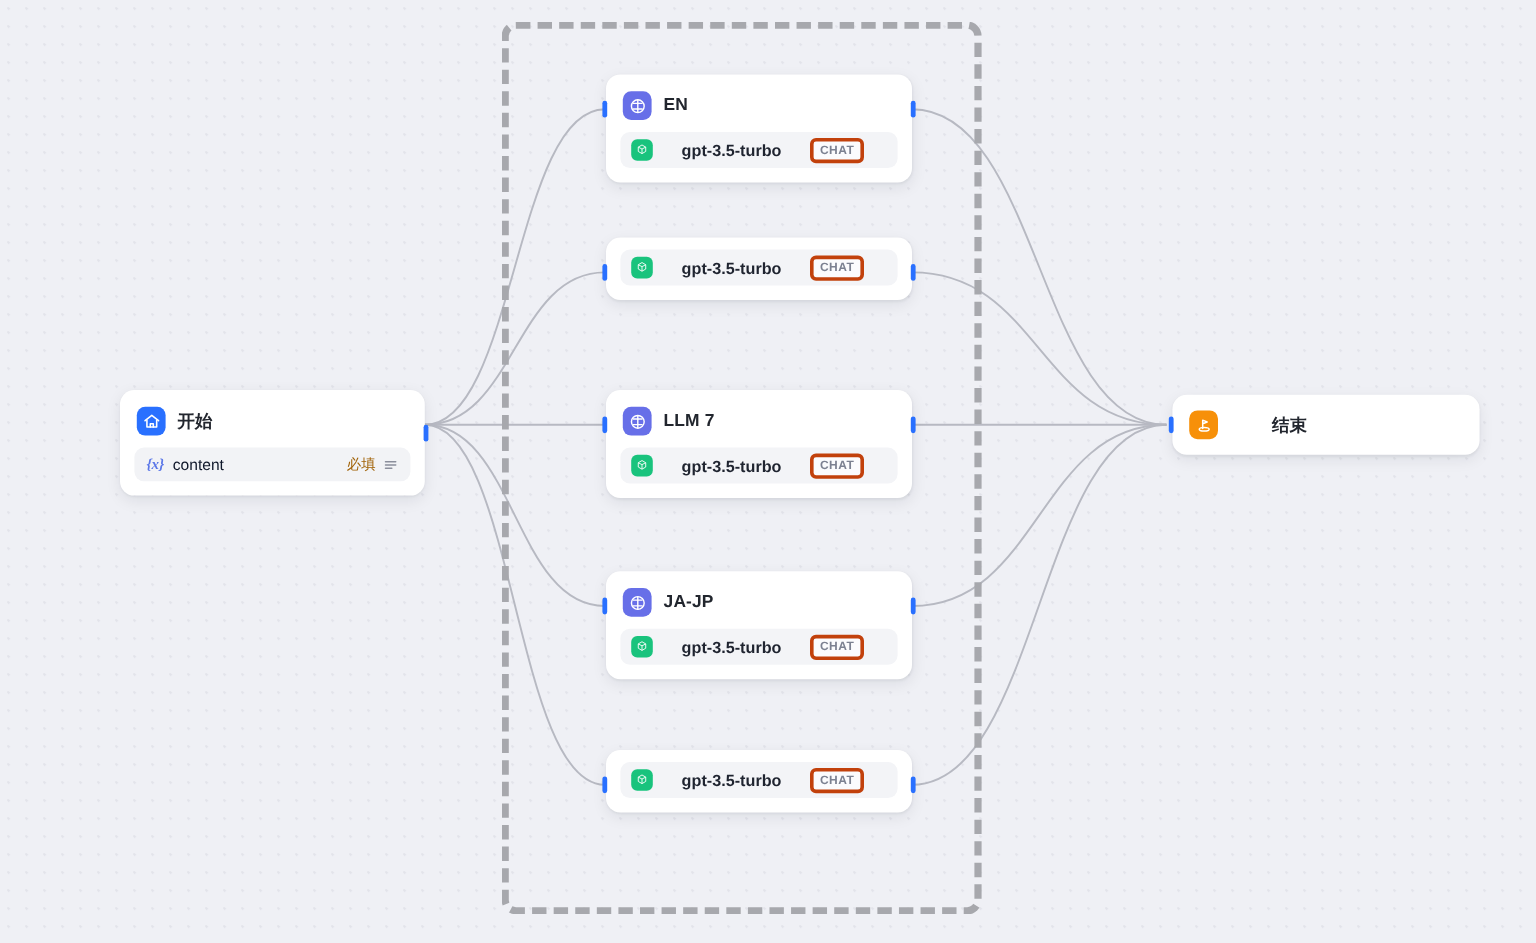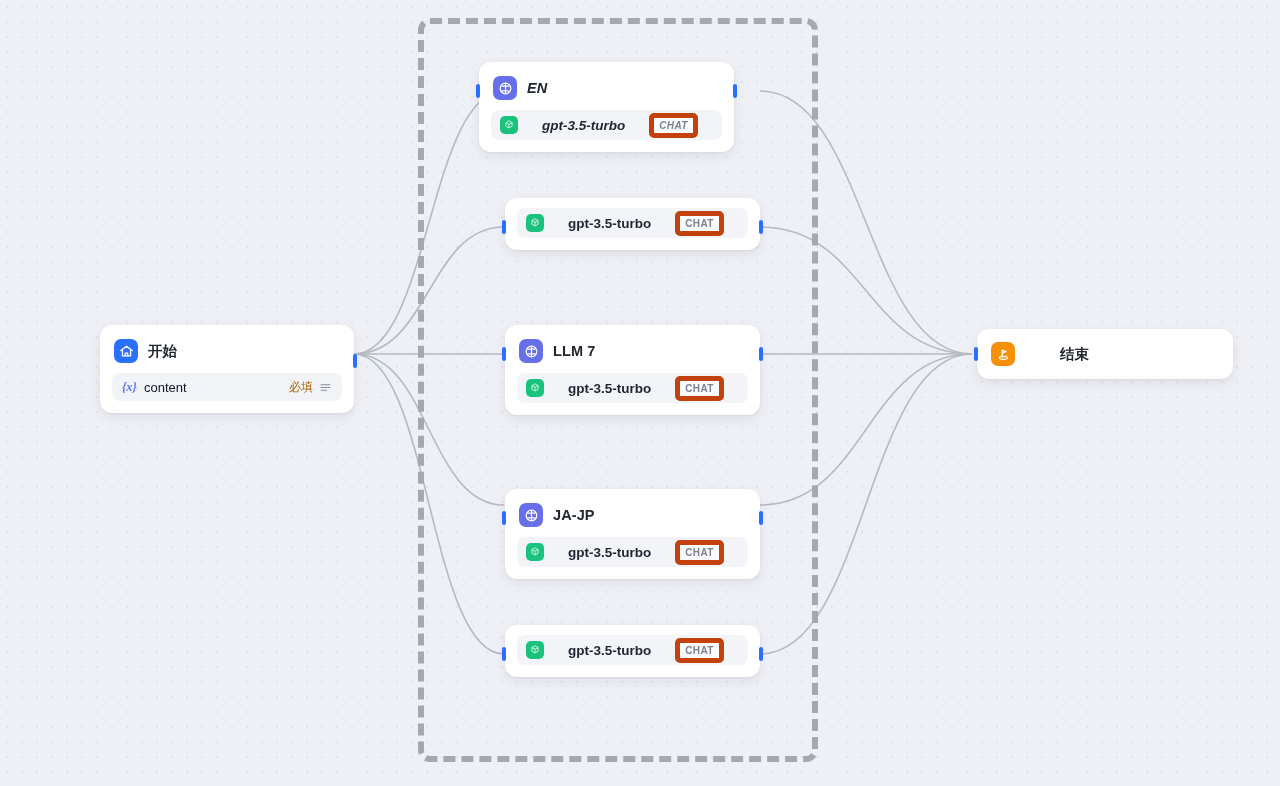--- a/index.html
+++ b/index.html
@@ -120,21 +120,21 @@
     font-size: 13.5px;
     font-weight: 600;
     color: #1f2430;
     white-space: nowrap;
   }
   .model-badge {
     font-size: 10px;
     font-weight: 600;
     color: #7c8191;
     background: #fbfbfd;
-    border: 5px solid #c2410c;
+    border: 3px solid #c2410c;
     border-radius: 5px;
     padding: 2px 5px 1px 5px;
     letter-spacing: .4px;
     line-height: 1.2;
   }
 
   
   .handle {
     position: absolute;
     width: 4px; height: 14px;
@@ -188,21 +188,21 @@
             <line x1="4" y1="7" x2="20" y2="7"></line>
               <line x1="4" y1="12" x2="20" y2="12"></line>
               <line x1="4" y1="17" x2="14" y2="17"></line>
           </svg>
         </span>
       </div>
     </div>
     <span class="handle right" style="top:29px;"></span>
   </div>
 
-  <div class="node llm-node" style="left:479px; top:62px; width:255px;font-style:italic;">
+  <div class="node llm-node" style="left:505px; top:62px; width:255px;">
     <div class="node-header">
       <span class="node-icon llm-glyph" style="background:#676fe8;">
         <svg width="15" height="15" viewBox="0 0 24 24" fill="none" stroke="#fff" stroke-width="1.9">
           <circle cx="12" cy="12" r="8.5"></circle>
             <line x1="12" y1="3.5" x2="12" y2="20.5"></line>
           <path d="M5.6 8.2h12.8M5.6 15.8h12.8"></path>
         </svg>
       </span>
       <span class="node-title">EN</span>
     </div>
@@ -259,21 +259,21 @@
           </svg>
         </span>
         <span class="model-name">gpt-3.5-turbo</span>
         <span class="model-badge">CHAT</span>
       </div>
     </div>
     <span class="handle left" style="top:22px;"></span>
     <span class="handle right" style="top:22px;"></span>
   </div>
 
-  <div class="node llm-node" style="left:505px; top:489px; width:255px;">
+  <div class="node llm-node" style="left:505px; top:476px; width:255px;">
     <div class="node-header">
       <span class="node-icon llm-glyph" style="background:#676fe8;">
         <svg width="15" height="15" viewBox="0 0 24 24" fill="none" stroke="#fff" stroke-width="1.9">
           <circle cx="12" cy="12" r="8.5"></circle>
             <line x1="12" y1="3.5" x2="12" y2="20.5"></line>
           <path d="M5.6 8.2h12.8M5.6 15.8h12.8"></path>
         </svg>
       </span>
       <span class="node-title">JA-JP</span>
     </div>

